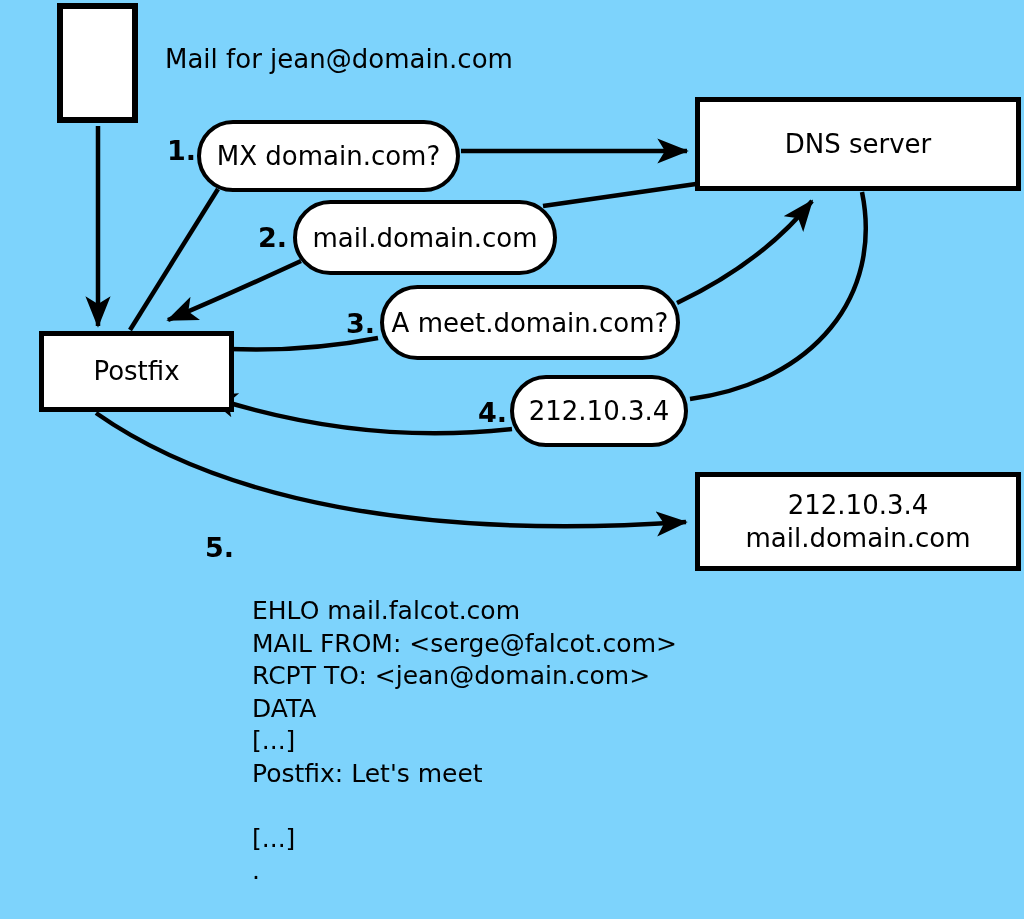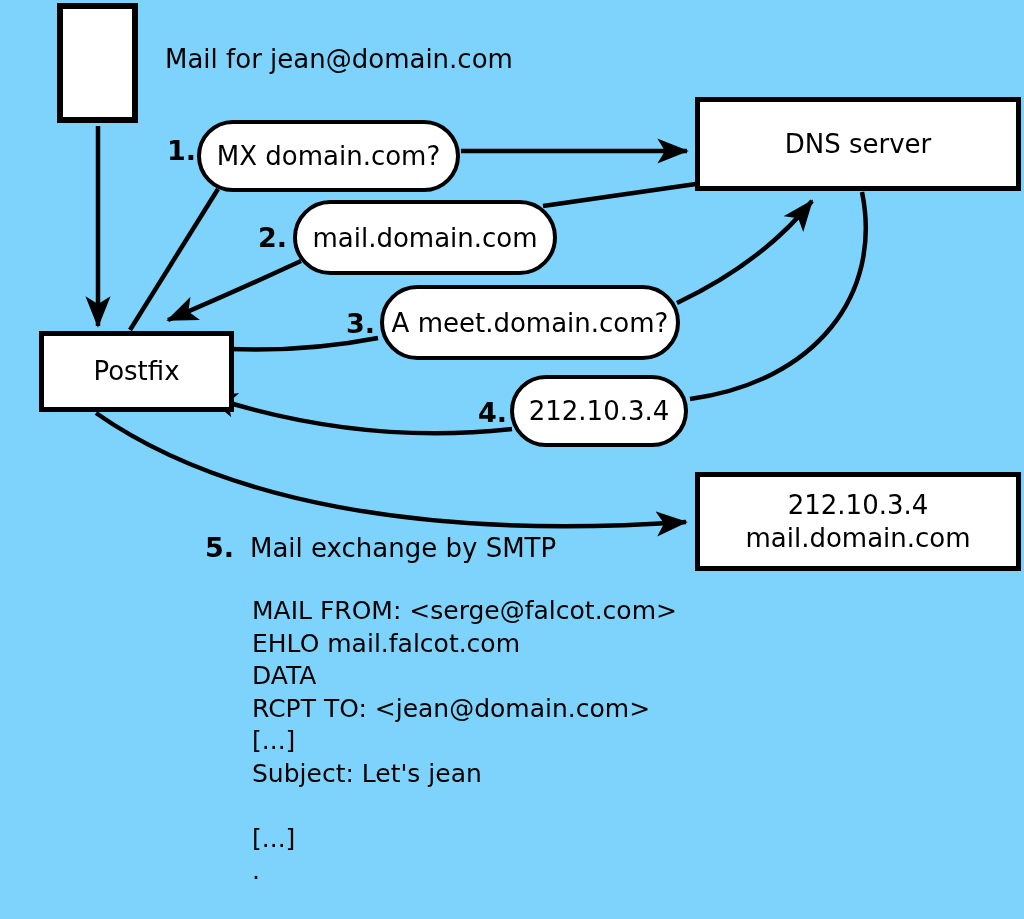--- a/index.html
+++ b/index.html
@@ -131,27 +131,26 @@
   </div>
   <div class="pill" style="left:510px; top:375px; width:178px; height:72px;">
     <span>212.10.3.4</span>
   </div>
 
   <div class="stepnum" style="left:167px; top:135px;">1.</div>
   <div class="stepnum" style="left:258px; top:222px;">2.</div>
   <div class="stepnum" style="left:346px; top:308px;">3.</div>
   <div class="stepnum" style="left:478px; top:397px;">4.</div>
   <div class="stepnum" style="left:205px; top:532px;">5.</div>
-  <div class="caption" style="left:250px; top:533px;">Mail exchange by SMTP</div>
 
   <div class="smtp-block">
+    <div class="smtp-line">EHLO mail.falcot.com</div>
     <div class="smtp-line">MAIL FROM: &lt;serge@falcot.com&gt;</div>
-    <div class="smtp-line">EHLO mail.falcot.com</div>
+    <div class="smtp-line">RCPT TO: &lt;jean@domain.com&gt;</div>
     <div class="smtp-line">DATA</div>
-    <div class="smtp-line">RCPT TO: &lt;jean@domain.com&gt;</div>
     <div class="smtp-line">[...]</div>
-    <div class="smtp-line">Subject: Let's jean</div>
+    <div class="smtp-line">Postfix: Let's meet</div>
     <div class="smtp-line"></div>
     <div class="smtp-line">[...]</div>
     <div class="smtp-line">.</div>
   </div>
 
 </div>
 
 </body></html>

